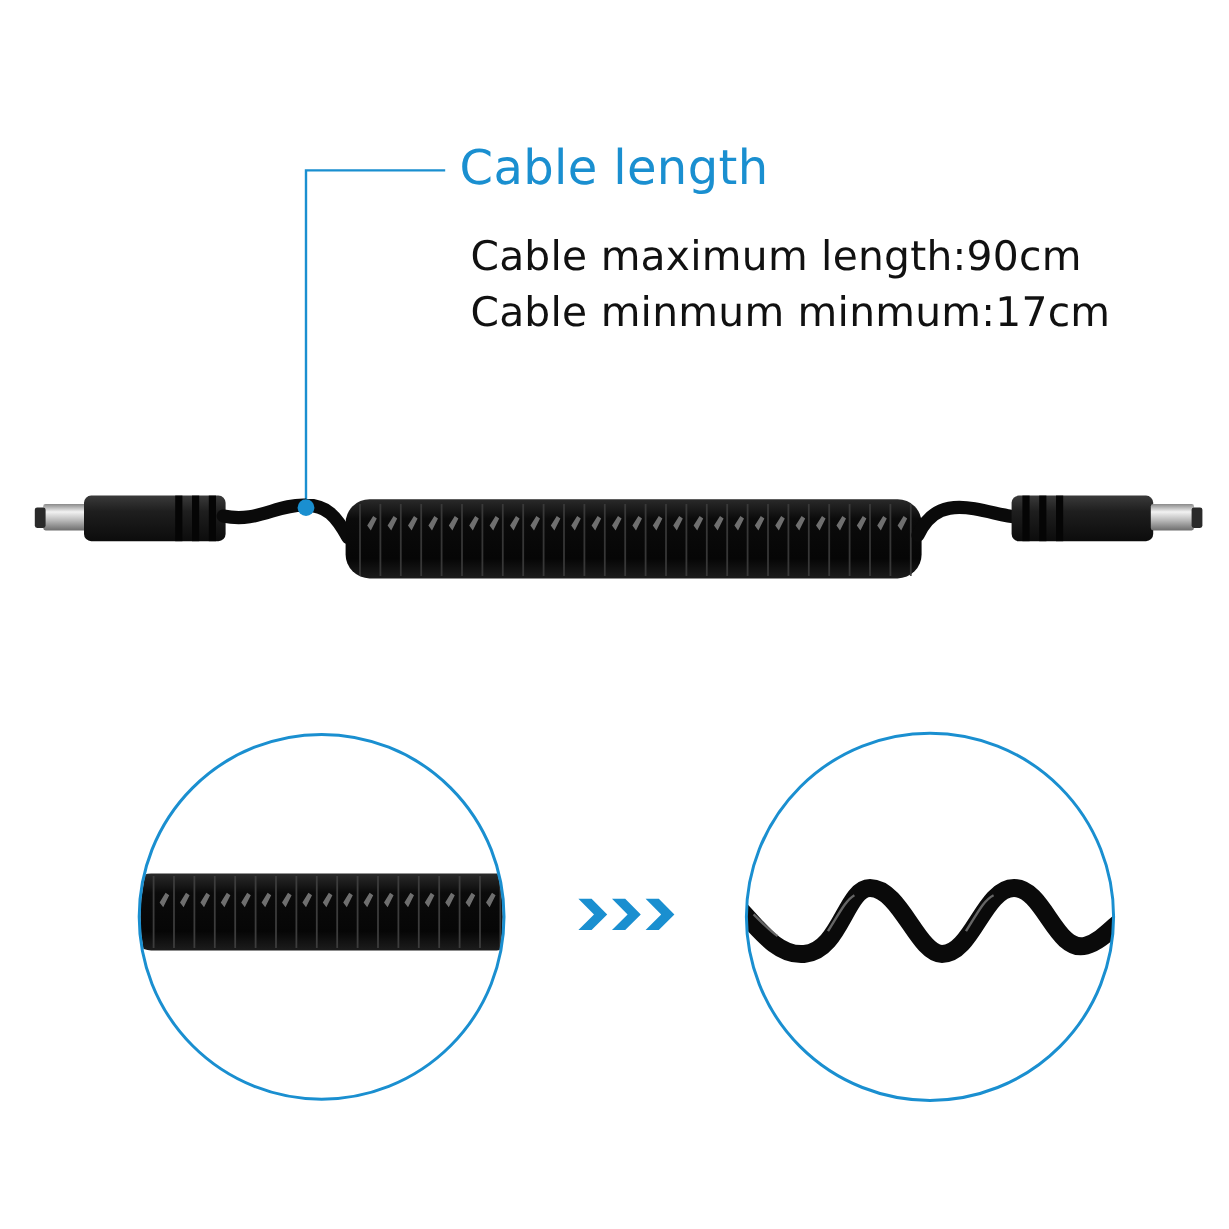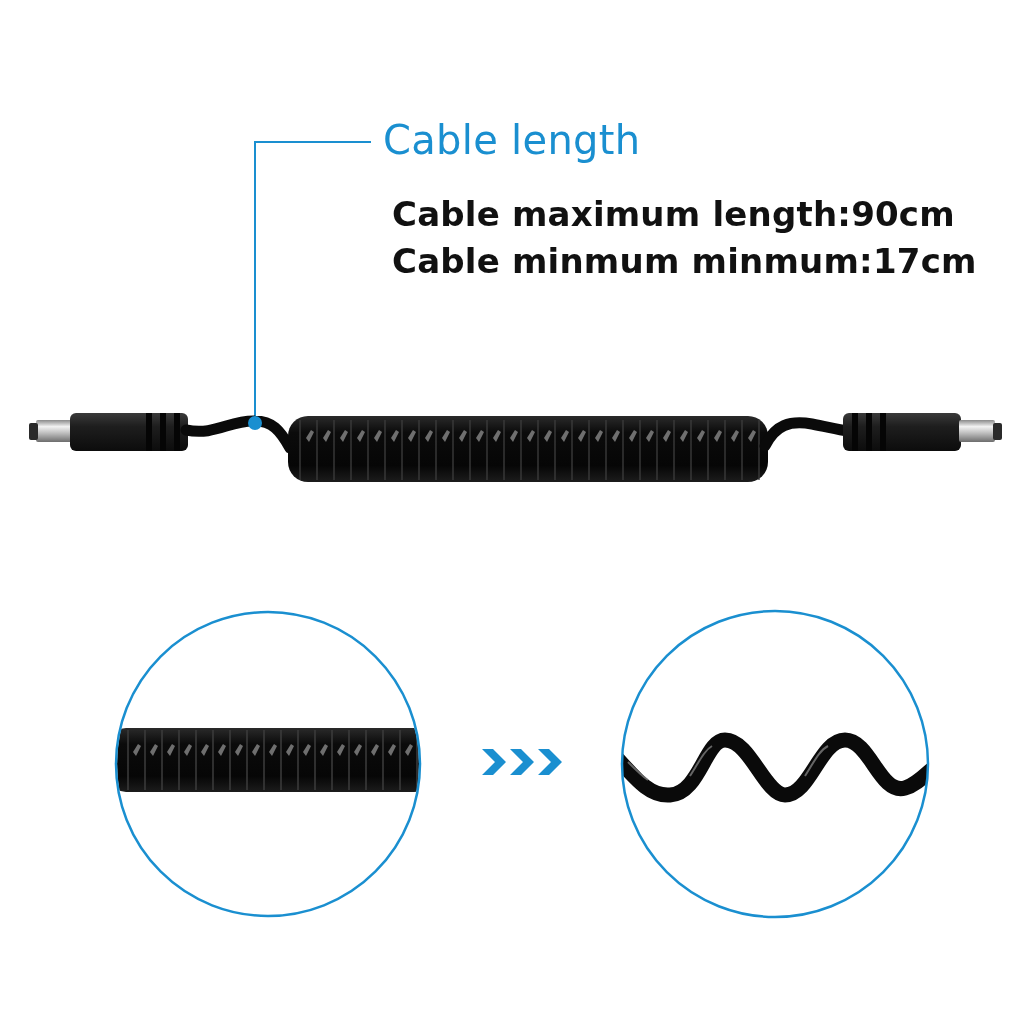--- a/index.html
+++ b/index.html
@@ -1,17 +1,17 @@
 <!DOCTYPE html>
 <html><head>
 <meta charset="utf-8">
 <style>
   html, body { margin: 0; padding: 0; background: #ffffff; }
   body { width: 1024px; height: 1024px; position: relative; overflow: hidden; font-family: "DejaVu Sans", "Liberation Sans", sans-serif; }
-  .abs { position: absolute; font-weight: bold; }
+  .abs { position: absolute; }
   .title {
     left: 383px; top: 112px;
     font-size: 40px; color: #1a8fd0; letter-spacing: 0.3px;
     font-family: "DejaVu Sans", sans-serif; font-weight: normal;
     line-height: 56px; white-space: nowrap;
   }
   .spec {
     left: 392px; font-size: 34px; color: #111111; white-space: nowrap;
     font-family: "DejaVu Sans", sans-serif; line-height: 46px; letter-spacing: 0.2px;
   }

